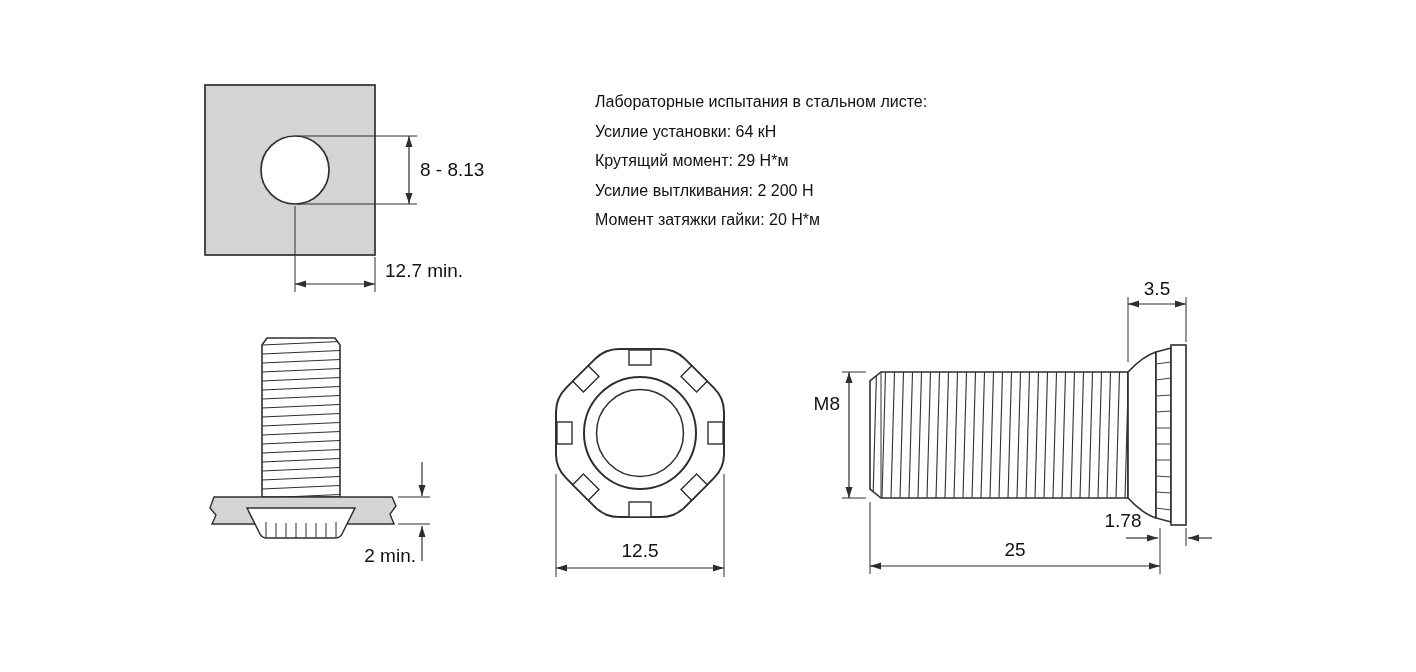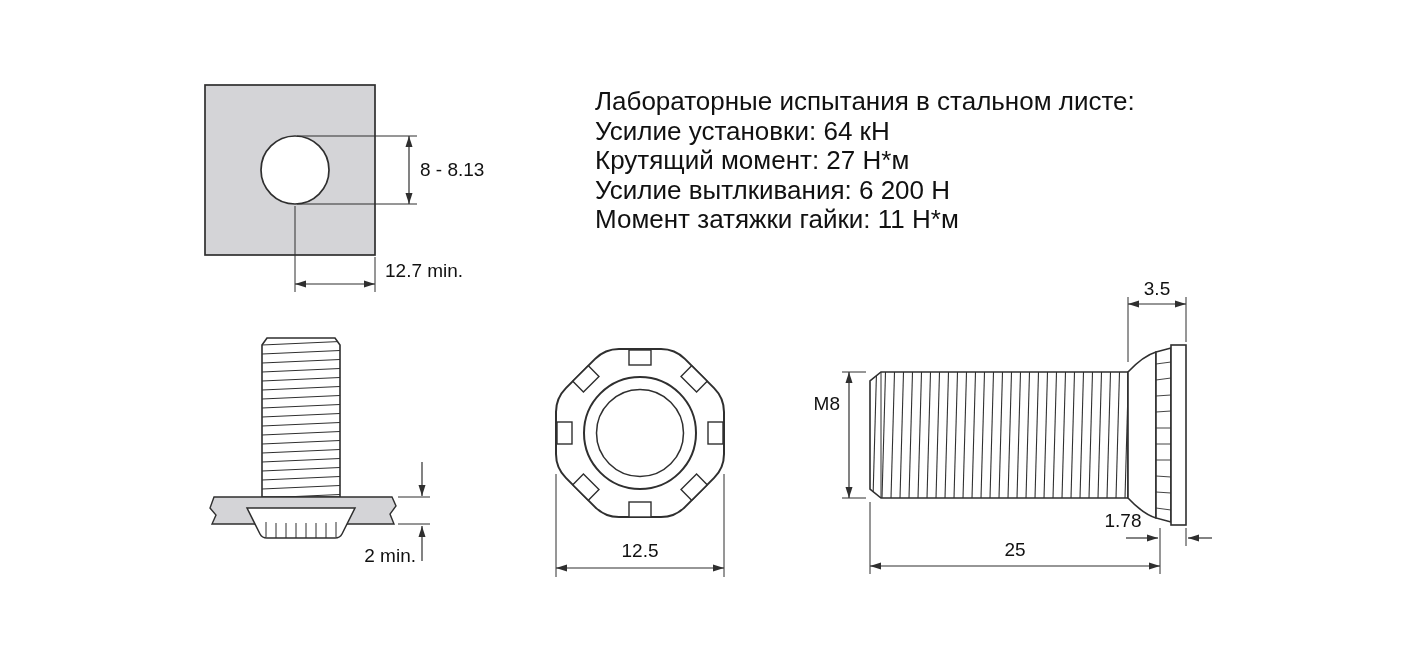--- a/index.html
+++ b/index.html
@@ -7,21 +7,21 @@
     position:relative; width:1416px; height:672px; background:#ffffff;
     font-family:"Liberation Sans", sans-serif; overflow:hidden;
   }
   .drawing-svg { position:absolute; left:0; top:0; }
   .drawing-svg text {
     font-family:"Liberation Sans", sans-serif;
     font-size:19px; fill:#111111;
   }
   .specs {
     position:absolute; left:595px; top:87px;
-    font-size:26px; line-height:29.6px; color:#111111; white-space:nowrap;
+    font-size:16px; line-height:29.6px; color:#111111; white-space:nowrap;
   }
 </style>
 </head>
 <body>
 
 <div class="canvas">
 
   <svg class="drawing-svg" width="1416" height="672" viewBox="0 0 1416 672">
     <defs>
       <marker id="arr" viewBox="0 0 12 8" markerWidth="12" markerHeight="8" refX="11.5" refY="4" orient="auto-start-reverse" markerUnits="userSpaceOnUse">
@@ -132,18 +132,18 @@
       <line x1="1186" y1="528" x2="1186" y2="546" stroke-width="1"></line>
       <line x1="1126" y1="538" x2="1158" y2="538" stroke-width="1.2" marker-end="url(#arr)"></line>
       <line x1="1212" y1="538" x2="1188" y2="538" stroke-width="1.2" marker-end="url(#arr)"></line>
       <text x="1123" y="527" text-anchor="middle" stroke="none" fill="#111111">1.78</text>
     </g>
   </svg>
 
   <div class="specs">
     <div>Лабораторные испытания в стальном листе:</div>
     <div>Усилие установки: 64 кН</div>
-    <div>Крутящий момент: 27 Н*м</div>
-    <div>Усилие вытлкивания: 6 200 Н</div>
-    <div>Момент затяжки гайки: 11 Н*м</div>
+    <div>Крутящий момент: 29 Н*м</div>
+    <div>Усилие вытлкивания: 2 200 Н</div>
+    <div>Момент затяжки гайки: 20 Н*м</div>
   </div>
 
 </div>
 
 </body></html>

